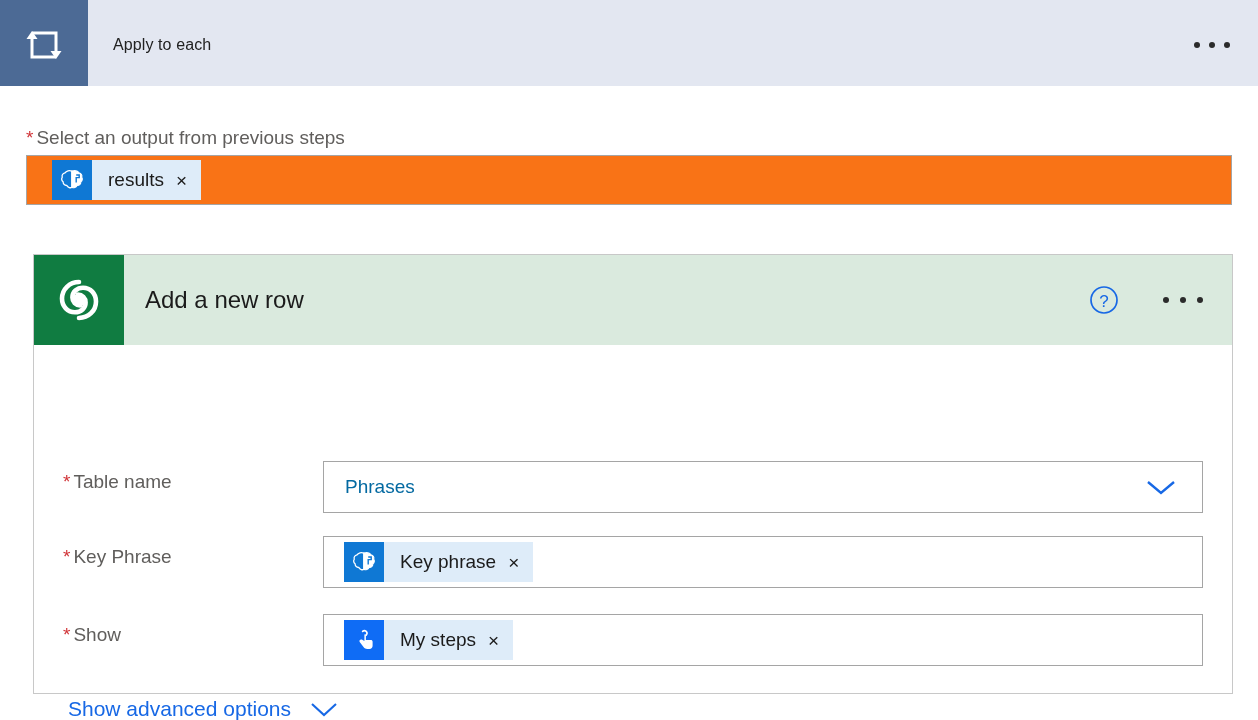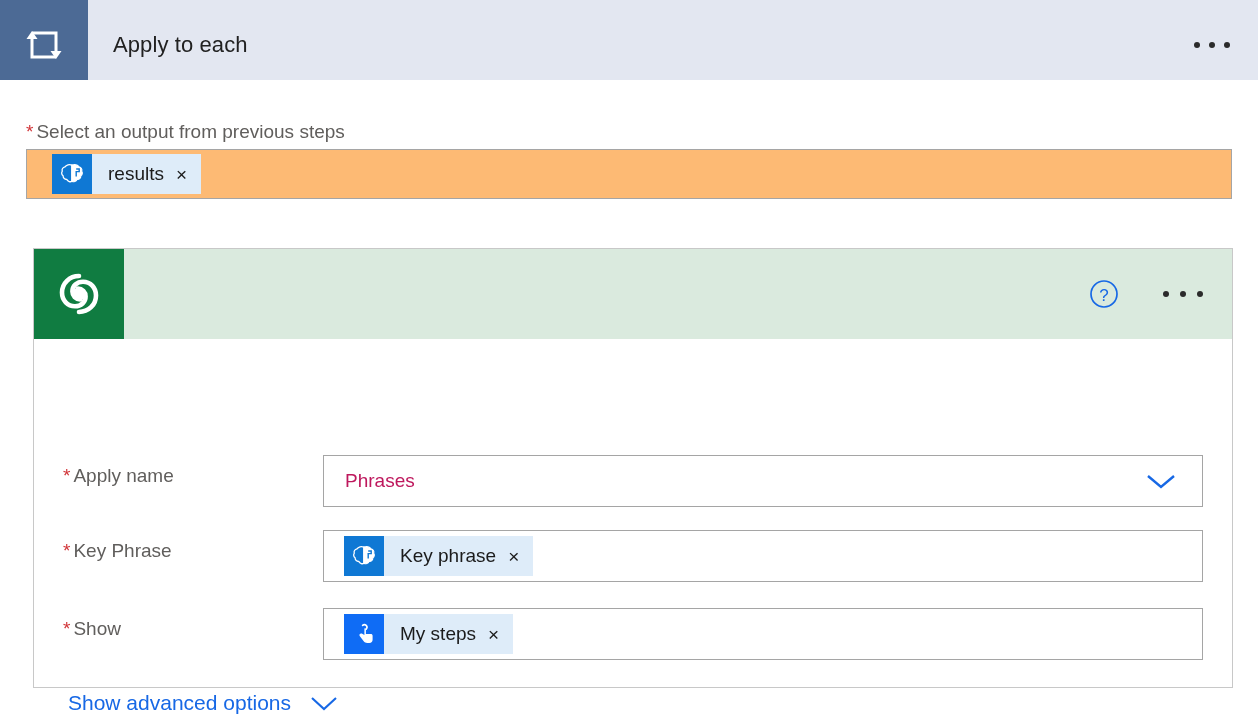--- a/index.html
+++ b/index.html
@@ -33,21 +33,21 @@
   .loop-icon-box {
     width: 88px;
     height: 91px;
     background: #4c6a95;
     display: flex;
     align-items: center;
     justify-content: center;
     flex: 0 0 auto;
   }
   .loop-title {
-    font-size: 22px;
+    font-size: 16px;
     color: #212121;
     margin-left: 25px;
     letter-spacing: .1px;
     white-space: nowrap;
   }
   .header-ellipsis {
     margin-left: auto;
     margin-right: 28px;
     display: flex;
     align-items: center;
@@ -59,21 +59,21 @@
     height: 6px;
     border-radius: 50%;
     background: #2b2b2b;
     display: block;
   }
 
   
   .loop-body {
     position: absolute;
     left: 0;
-    top: 80px;
+    top: 86px;
     width: 1258px;
     height: 629px;
     background: #ffffff;
   }
 
   .field-label-top {
     position: absolute;
     left: 26px;
     top: 41px;
     font-size: 19px;
@@ -86,21 +86,21 @@
     margin-right: 3px;
   }
 
   .token-input {
     position: absolute;
     left: 26px;
     top: 69px;
     width: 1206px;
     height: 50px;
     border: 1px solid #a5a5a5;
-    background: #fdba74;
+    background: #f97316;
     box-sizing: border-box;
     display: flex;
     align-items: center;
     padding-left: 25px;
   }
 
   
   .token {
     display: inline-flex;
     align-items: center;
@@ -210,21 +210,21 @@
     width: 880px;
     height: 52px;
     border: 1px solid #a5a5a5;
     background: #fff;
     box-sizing: border-box;
     display: flex;
     align-items: center;
   }
   .control-text {
     font-size: 19px;
-    color: #be185d;
+    color: #0369a1;
     padding-left: 21px;
     white-space: nowrap;
     text-align: center;
   }
   .chevron-btn {
     margin-left: auto;
     margin-right: 24px;
     cursor: pointer;
     display: flex;
     align-items: center;
@@ -294,38 +294,39 @@
   <div class="action-card">
 
     <div class="action-header">
       <div class="action-icon-box">
         <svg width="54" height="54" viewBox="0 0 54 54">
           <path d="M27 9 C17.5 9 10 16.2 10 25.6 C10 33.4 15.6 39.3 23.0 39.3 C29.1 39.3 33.6 35.0 33.6 29.4 C33.6 24.9 30.2 21.6 25.9 21.6" fill="none" stroke="#ffffff" stroke-width="4.6" stroke-linecap="round"></path>
           <path d="M27 45 C36.5 45 44 37.8 44 28.4 C44 20.6 38.4 14.7 31.0 14.7 C24.9 14.7 20.4 19.0 20.4 24.6 C20.4 29.1 23.8 32.4 28.1 32.4" fill="none" stroke="#ffffff" stroke-width="4.6" stroke-linecap="round"></path>
           <circle cx="27" cy="27" r="6.6" fill="#ffffff"></circle>
         </svg>
       </div>
+      <div class="action-title">Add a new row</div>
       <div class="action-header-tools">
         <svg class="help-icon" width="30" height="30" viewBox="0 0 30 30">
           <circle cx="15" cy="15" r="13" fill="none" stroke="#1768e5" stroke-width="1.7"></circle>
           <text x="15" y="21.5" text-anchor="middle" font-family="Liberation Sans, sans-serif" font-size="17" fill="#1768e5">?</text>
         </svg>
         <div class="action-ellipsis">
           <i></i>
           <i></i>
           <i></i>
         </div>
       </div>
     </div>
 
     <div class="form-area">
 
       <div class="form-row" style="top:116px;">
         <div class="row-label">
-          <span class="req-star">*</span><span>Apply name</span>
+          <span class="req-star">*</span><span>Table name</span>
         </div>
         <div class="row-control">
           <div class="control-text">Phrases</div>
           <div class="chevron-btn">
             <svg width="34" height="20" viewBox="0 0 34 20">
               <path d="M4 5 L17 16 L30 5" fill="none" stroke="#1768e5" stroke-width="2.4"></path>
             </svg>
           </div>
         </div>
       </div>

